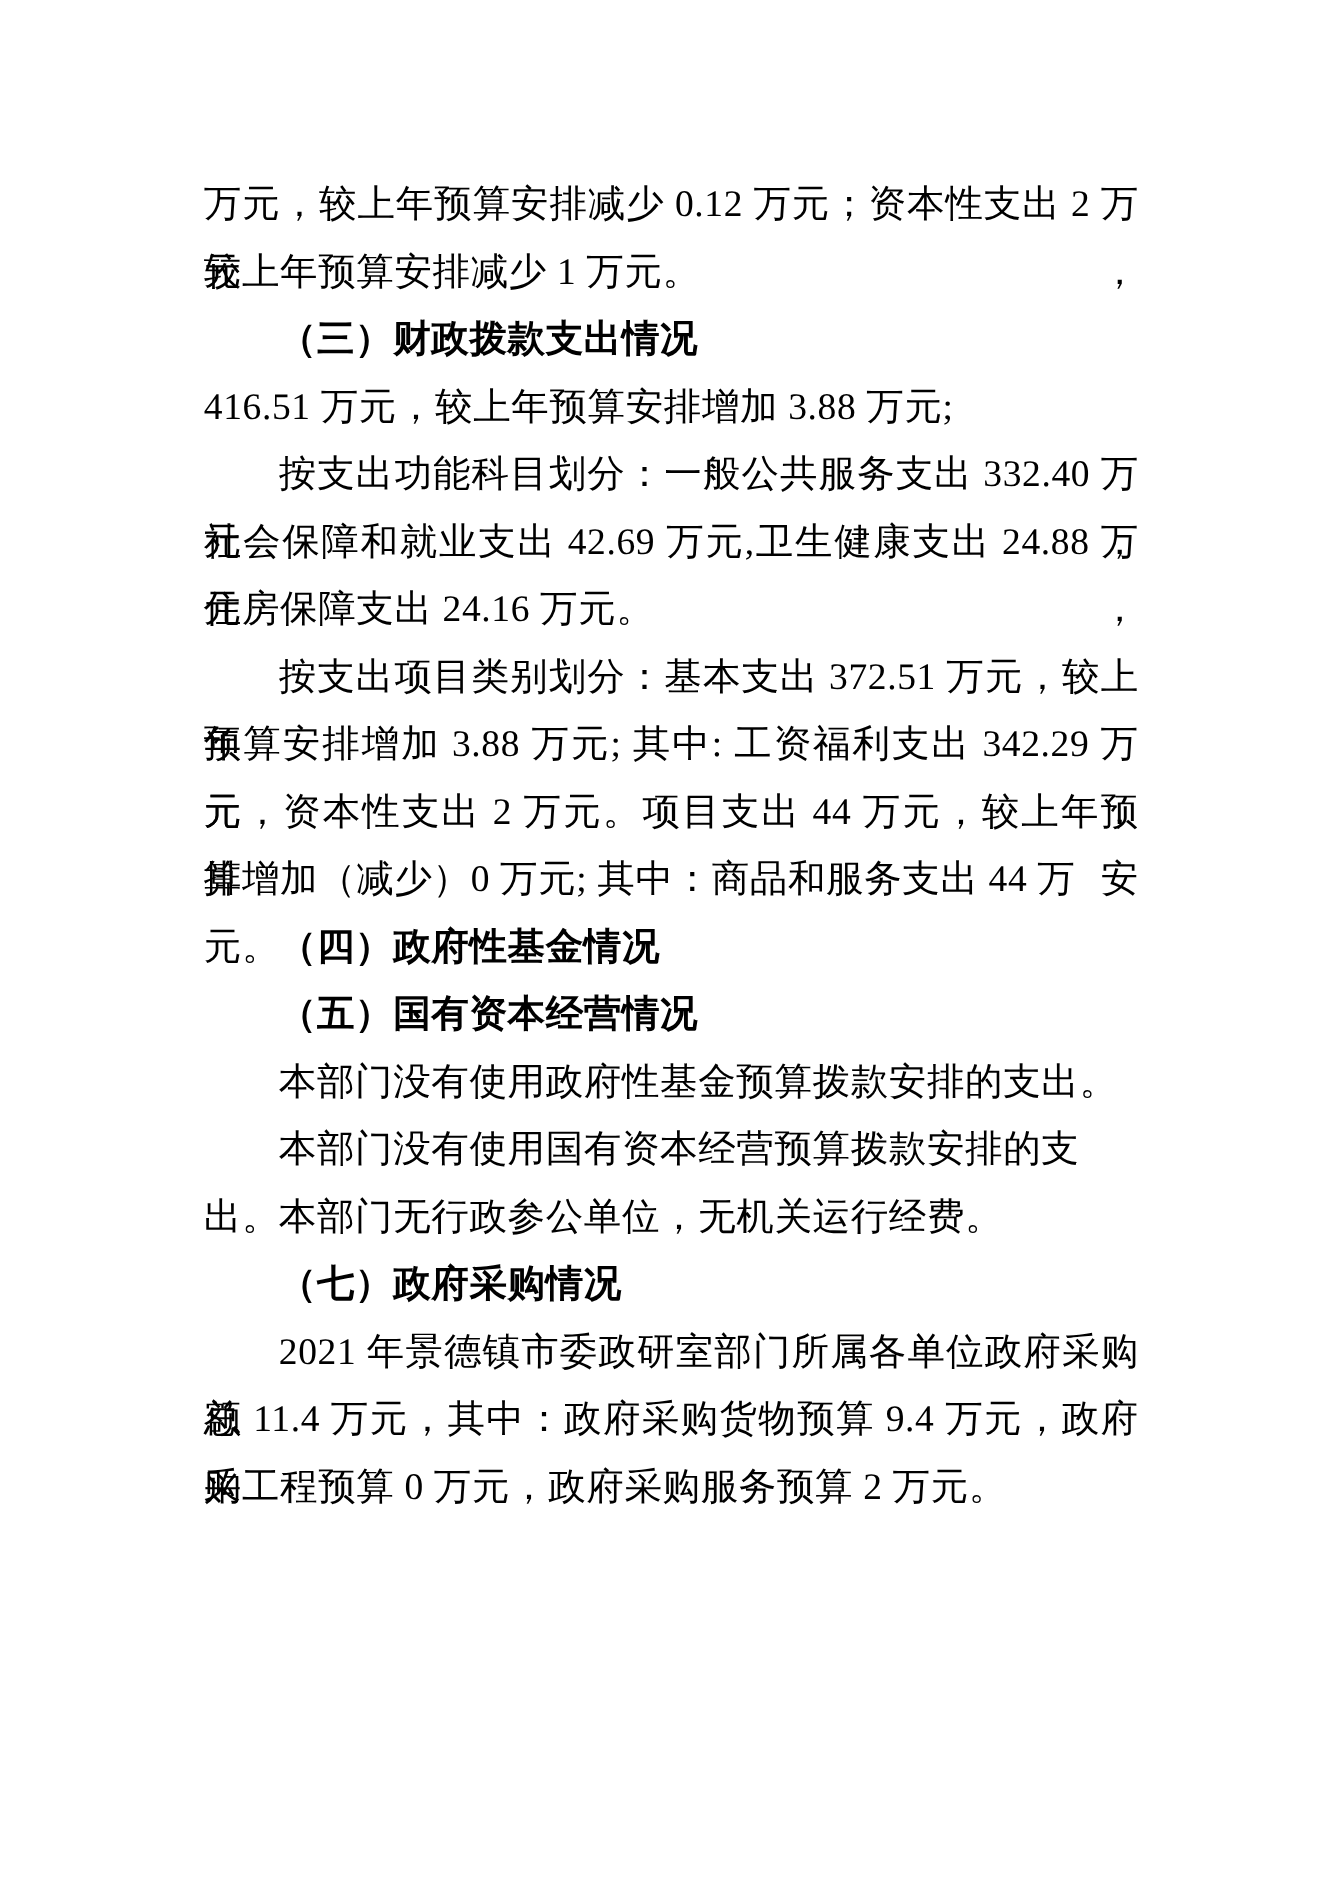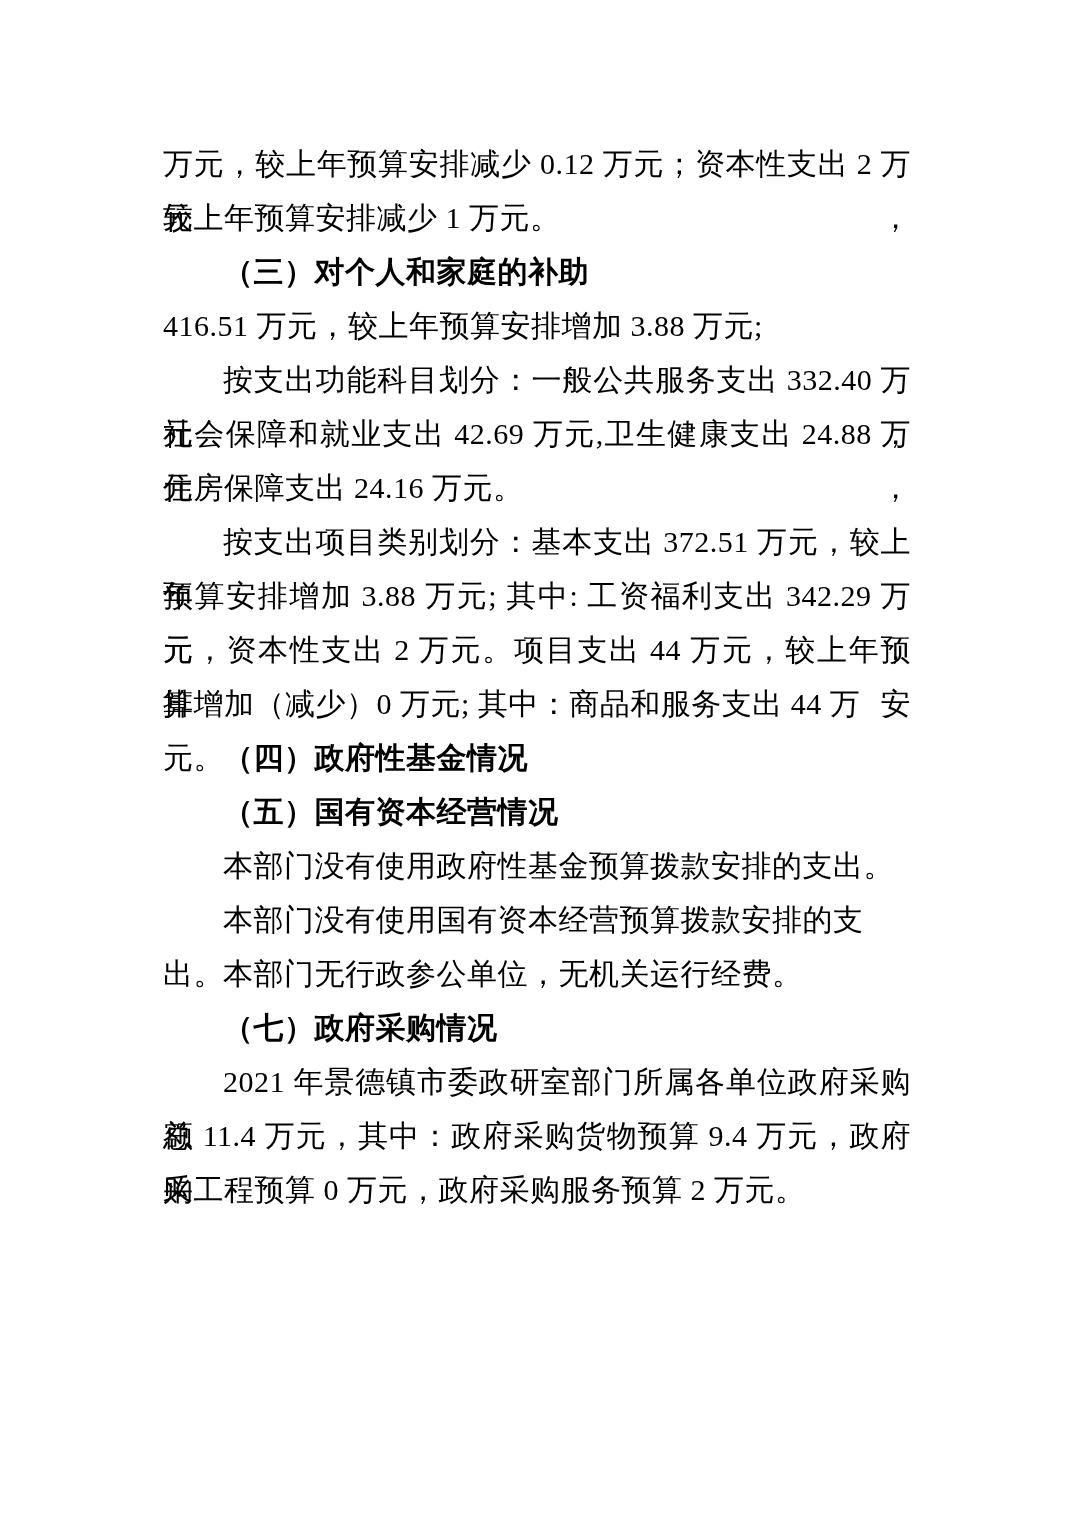--- a/index.html
+++ b/index.html
@@ -42,21 +42,21 @@
     text-indent: 2em;
   }
 </style>
 </head>
 <body>
 
 <div class="page">
   <div class="content">
     <div class="line jst">万元，较上年预算安排减少 0.12 万元；资本性支出 2 万元，</div>
     <div class="line">较上年预算安排减少 1 万元。</div>
-    <div class="line head">（三）对个人和家庭的补助</div>
+    <div class="line head">（三）财政拨款支出情况</div>
     <div class="line">416.51 万元，较上年预算安排增加 3.88 万元;</div>
     <div class="line jst ind">按支出功能科目划分：一般公共服务支出 332.40 万元，</div>
     <div class="line jst">社会保障和就业支出 42.69 万元,卫生健康支出 24.88 万元，</div>
     <div class="line">住房保障支出 24.16 万元。</div>
     <div class="line jst ind">按支出项目类别划分：基本支出 372.51 万元，较上年</div>
     <div class="line jst">预算安排增加 3.88 万元; 其中: 工资福利支出 342.29 万元，</div>
     <div class="line jst">元，资本性支出 2 万元。项目支出 44 万元，较上年预算安</div>
     <div class="line">排增加（减少）0 万元; 其中：商品和服务支出 44 万元。</div>
     <div class="line head">（四）政府性基金情况</div>
     <div class="line head">（五）国有资本经营情况</div>

